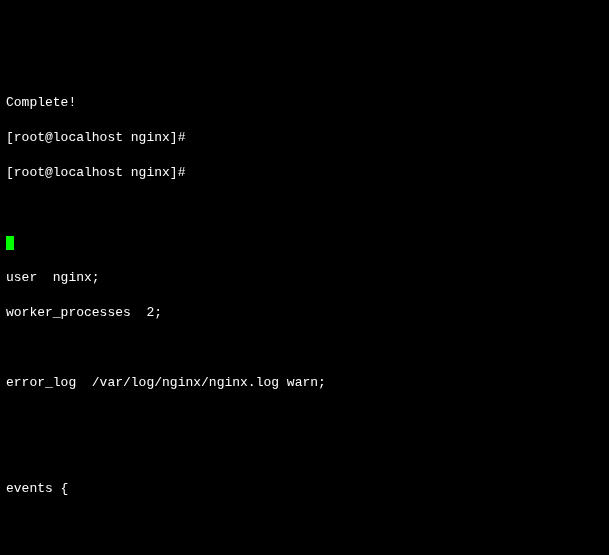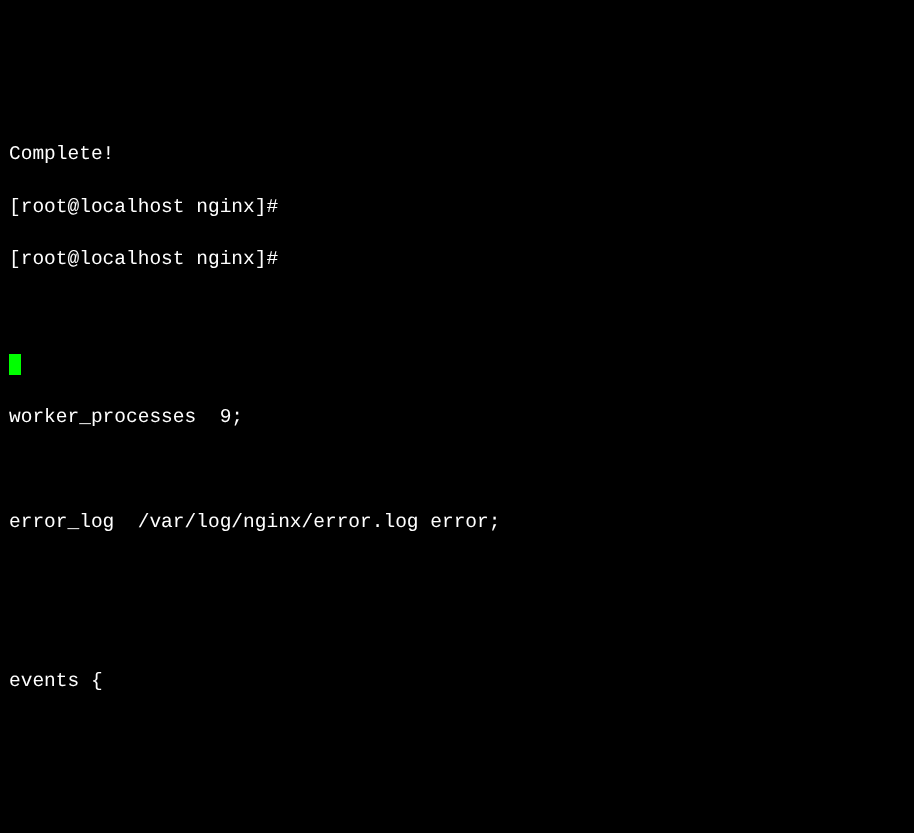--- a/index.html
+++ b/index.html
@@ -29,23 +29,24 @@
 <body>
 
 
 
 <div class="block">
 <div class="line">Complete!</div>
 <div class="line">[root@localhost nginx]#</div>
 <div class="line">[root@localhost nginx]#</div>
 <div class="line"> </div>
 <div class="line"><span class="cursor"></span></div>
-<div class="line">worker_processes  9;</div>
+<div class="line">user  nginx;</div>
+<div class="line">worker_processes  2;</div>
 <div class="line">&nbsp;</div>
-<div class="line">error_log  /var/log/nginx/error.log error;</div>
+<div class="line">error_log  /var/log/nginx/nginx.log warn;</div>
 <div class="line">&nbsp;</div>
 <div class="line">&nbsp;</div>
 <div class="line">events {</div>
 
 
 
 
 
 
 

